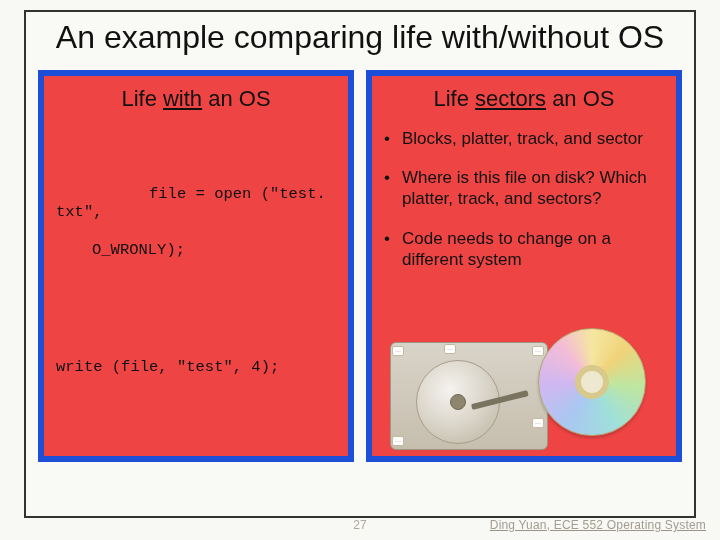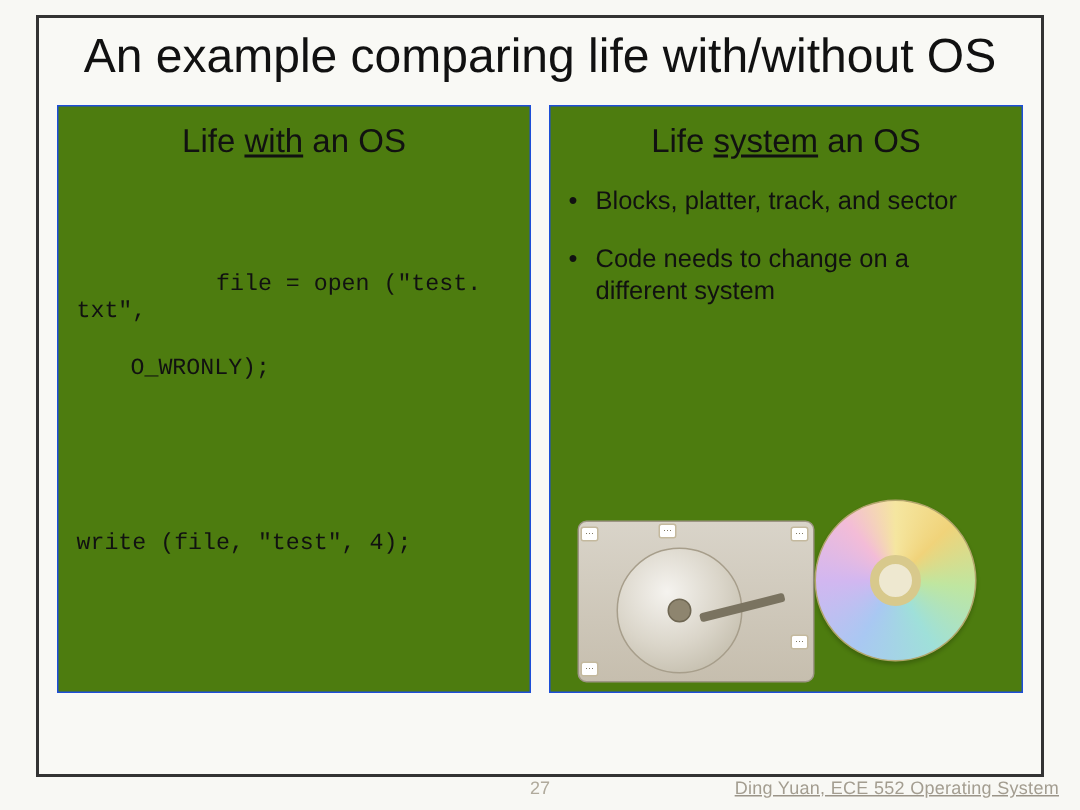--- a/index.html
+++ b/index.html
@@ -26,22 +26,22 @@
     line-height: 1.12;
   }
   .cols {
     display: flex;
     gap: 12px;
     padding: 0 12px 12px 12px;
     height: calc(100% - 100px);
   }
   .panel {
     flex: 1;
-    border: 1px solid #1d4ed8;
-    background: #4d7c0f;
+    border: 6px solid #1d4ed8;
+    background: #ef4444;
     padding: 10px 12px;
     position: relative;
     overflow: hidden;
   }
   .panel .hd {
     text-align: center;
     font-size: 22px;
     margin-bottom: 16px;
   }
   .panel .hd .u { text-decoration: underline; }
@@ -176,24 +176,25 @@
         <span class="blk">
           <span>file = open ("test. txt",</span>
           <span class="indent">O_WRONLY);</span>
         </span>
         <span class="blk">write (file, "test", 4);</span>
       </div>
     </div>
 
     <div class="panel">
       <div class="hd">
-        <span>Life </span><span class="u">system</span><span> an OS</span>
+        <span>Life </span><span class="u">sectors</span><span> an OS</span>
       </div>
       <ul class="bullets">
         <li>Blocks, platter, track, and sector</li>
+        <li>Where is this file on disk? Which platter, track, and sectors?</li>
         <li>Code needs to change on a different system</li>
       </ul>
 
       <div class="hdd">
         <div class="base"></div>
         <div class="platter"></div>
         <div class="spindle"></div>
         <div class="arm"></div>
         <div class="callout c1">···</div>
         <div class="callout c2">···</div>

